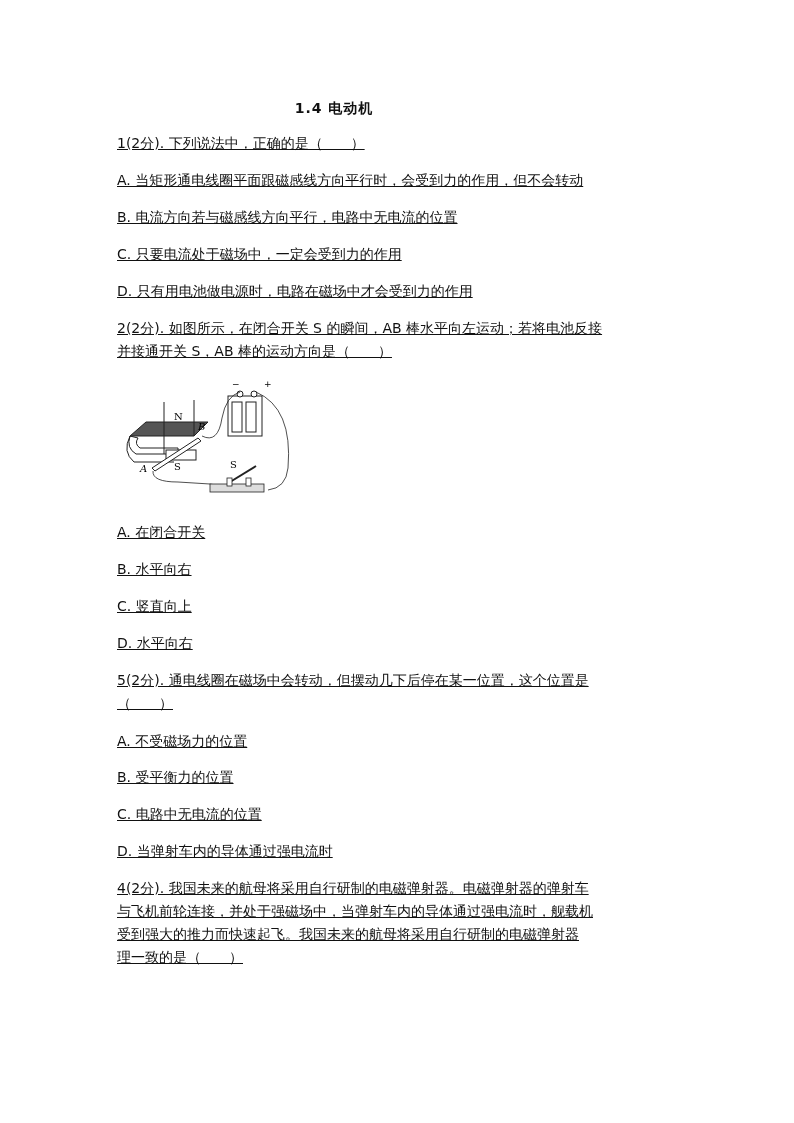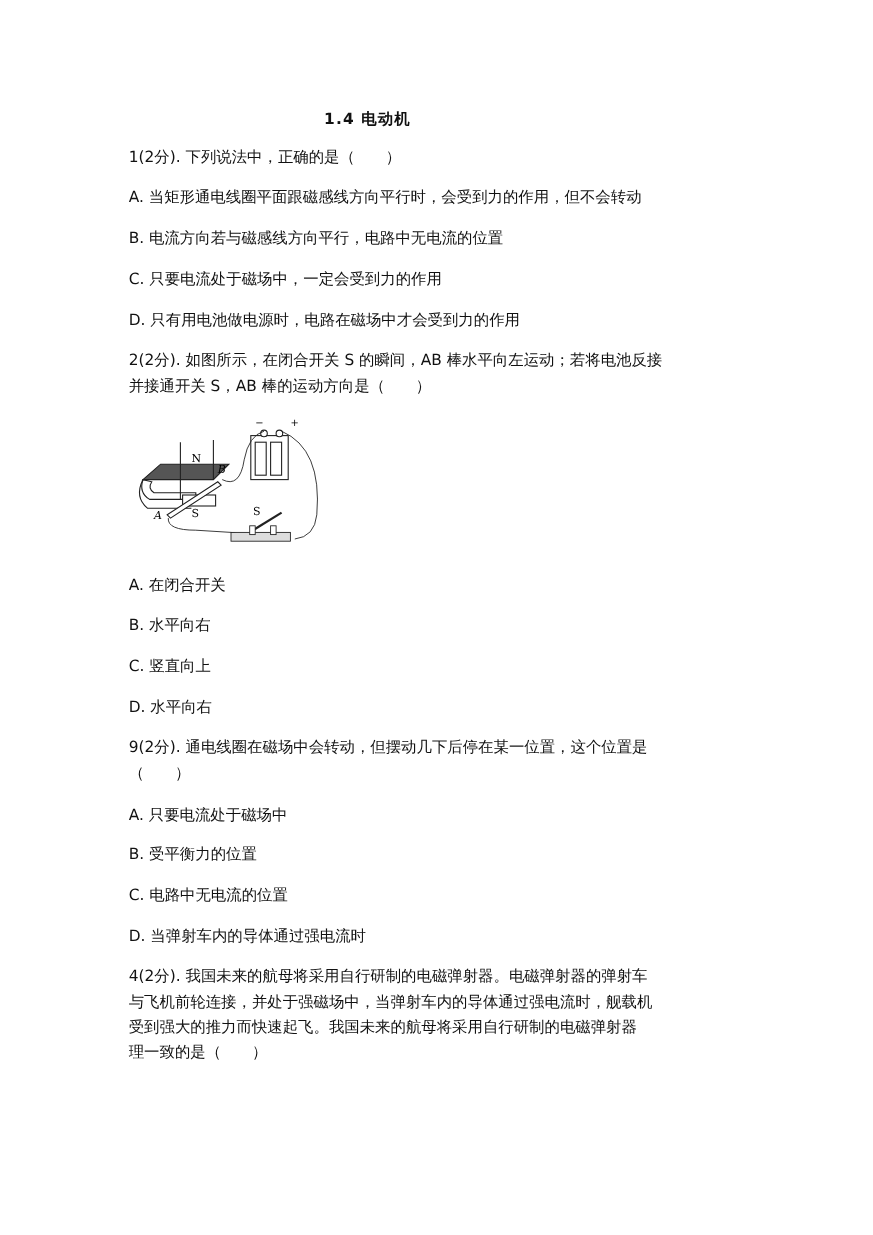--- a/index.html
+++ b/index.html
@@ -1,20 +1,20 @@
 <!DOCTYPE html>
 <html><head>
 <meta charset="utf-8">
 <style>
   html, body { margin:0; padding:0; background:#ffffff; }
   body { width:794px; height:1123px; position:relative; overflow:hidden;
          font-family:"DejaVu Sans", "Liberation Sans", sans-serif; color:#111; }
   .title { position:absolute; left:0; width:668px; top:100px; text-align:center;
            font-size:14px; font-weight:bold; letter-spacing:1px; }
-  .line { position:absolute; left:117px; font-size:14px; white-space:nowrap; line-height:20px; }
+  .line { position:absolute; left:117px; font-size:14px; white-space:nowrap; line-height:20px;text-decoration:underline; }
   .figure { position:absolute; left:118px; top:378px; width:180px; height:122px; }
 </style>
 </head>
 <body>
 
 <div>
   <div class="title">1.4 电动机</div>
 
   <div class="line" style="top:133px">1(2分). 下列说法中，正确的是（　　）</div>
   <div class="line" style="top:170px">A. 当矩形通电线圈平面跟磁感线方向平行时，会受到力的作用，但不会转动</div>
@@ -57,23 +57,23 @@
     <rect x="109" y="100" width="5" height="8" fill="#fff" stroke="#222" stroke-width="0.8"></rect>
     <rect x="128" y="100" width="5" height="8" fill="#fff" stroke="#222" stroke-width="0.8"></rect>
     <text x="112" y="90" font-size="10" font-family="DejaVu Serif, serif">S</text>
   </svg>
 
   <div class="line" style="top:522px">A. 在闭合开关</div>
   <div class="line" style="top:559px">B. 水平向右</div>
   <div class="line" style="top:596px">C. 竖直向上</div>
   <div class="line" style="top:633px">D. 水平向右</div>
 
-  <div class="line" style="top:670px">9(2分). 通电线圈在磁场中会转动，但摆动几下后停在某一位置，这个位置是</div>
+  <div class="line" style="top:670px">5(2分). 通电线圈在磁场中会转动，但摆动几下后停在某一位置，这个位置是</div>
   <div class="line" style="top:693px">（　　）</div>
-  <div class="line" style="top:731px">A. 只要电流处于磁场中</div>
+  <div class="line" style="top:731px">A. 不受磁场力的位置</div>
   <div class="line" style="top:767px">B. 受平衡力的位置</div>
   <div class="line" style="top:804px">C. 电路中无电流的位置</div>
   <div class="line" style="top:841px">D. 当弹射车内的导体通过强电流时</div>
 
   <div class="line" style="top:878px">4(2分). 我国未来的航母将采用自行研制的电磁弹射器。电磁弹射器的弹射车</div>
   <div class="line" style="top:901px">与飞机前轮连接，并处于强磁场中，当弹射车内的导体通过强电流时，舰载机</div>
   <div class="line" style="top:924px">受到强大的推力而快速起飞。我国未来的航母将采用自行研制的电磁弹射器</div>
   <div class="line" style="top:947px">理一致的是（　　）</div>
 </div>
 

